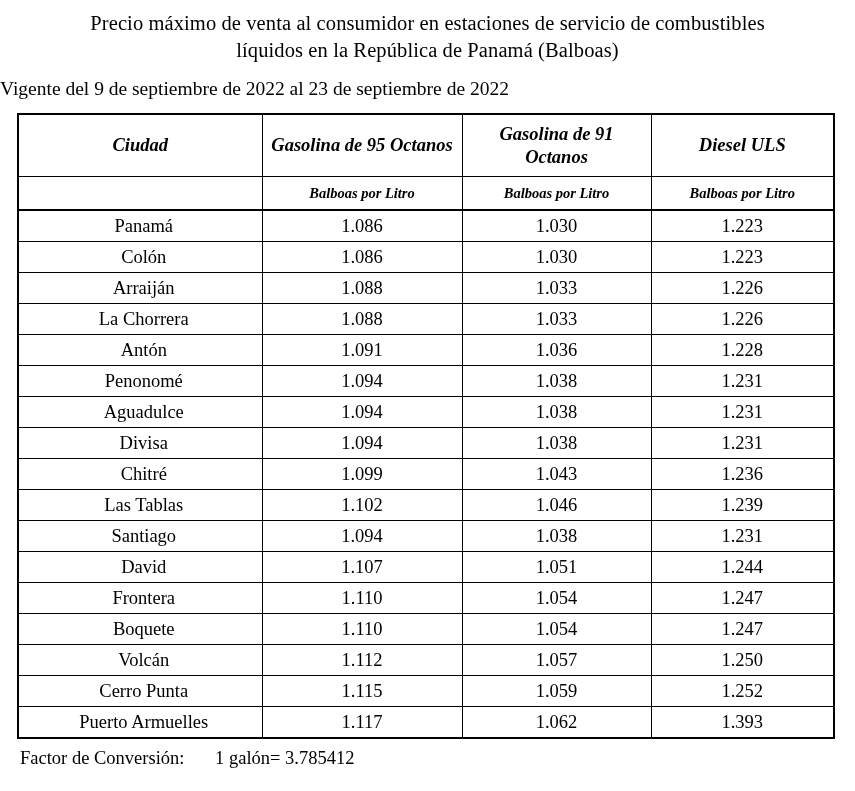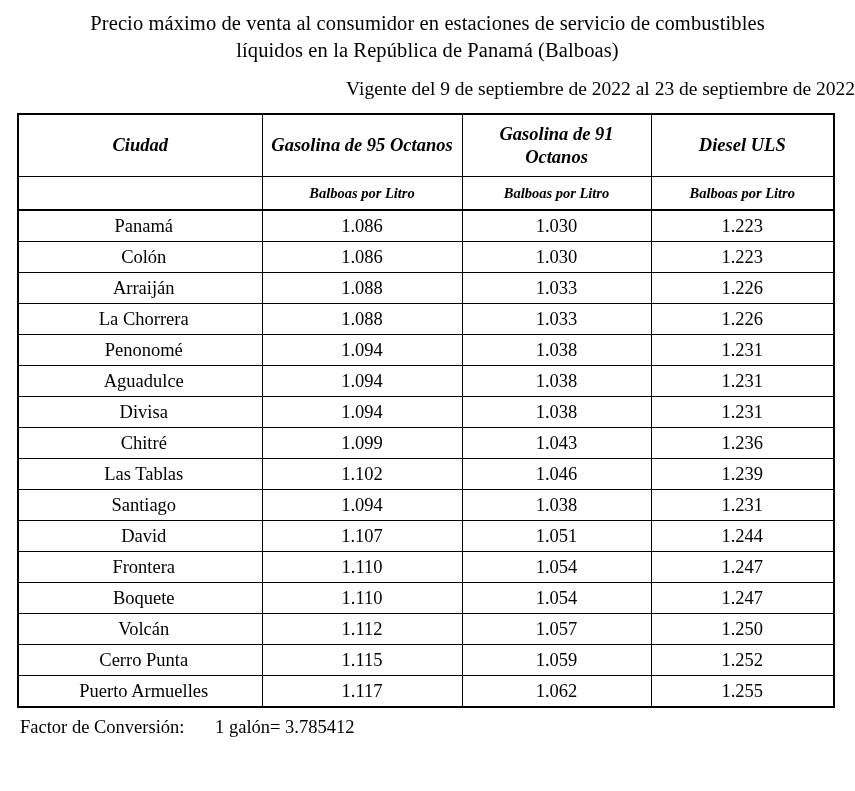--- a/index.html
+++ b/index.html
@@ -31,21 +31,21 @@
   .title-line {
     font-size: 20.5px;
     line-height: 27px;
     letter-spacing: 0.1px;
     white-space: nowrap;
   }
   .subtitle {
     margin-top: 12px;
     font-size: 19.5px;
     line-height: 25px;
-    text-align: right;
+    text-align: left;
     white-space: nowrap;
   }
 
   
   .table-wrap {
     margin: 12px 0 0 17px;
     width: 816px;
   }
   table.price-table {
     border-collapse: collapse;
@@ -170,20 +170,26 @@
             <td class="num">1.033</td>
             <td class="num">1.226</td>
           </tr>
           <tr>
             <td class="city">La Chorrera</td>
             <td class="num">1.088</td>
             <td class="num">1.033</td>
             <td class="num">1.226</td>
           </tr>
           <tr>
+            <td class="city">Antón</td>
+            <td class="num">1.091</td>
+            <td class="num">1.036</td>
+            <td class="num">1.228</td>
+          </tr>
+          <tr>
             <td class="city">Penonomé</td>
             <td class="num">1.094</td>
             <td class="num">1.038</td>
             <td class="num">1.231</td>
           </tr>
           <tr>
             <td class="city">Aguadulce</td>
             <td class="num">1.094</td>
             <td class="num">1.038</td>
             <td class="num">1.231</td>
@@ -239,21 +245,21 @@
           <tr>
             <td class="city">Cerro Punta</td>
             <td class="num">1.115</td>
             <td class="num">1.059</td>
             <td class="num">1.252</td>
           </tr>
           <tr>
             <td class="city">Puerto Armuelles</td>
             <td class="num">1.117</td>
             <td class="num">1.062</td>
-            <td class="num">1.255</td>
+            <td class="num">1.393</td>
           </tr>
         </tbody>
     </table>
   </div>
 
   <div class="footer">
     <span class="label">Factor de Conversión:</span>
     <span class="value">1 galón= 3.785412</span>
   </div>
 

